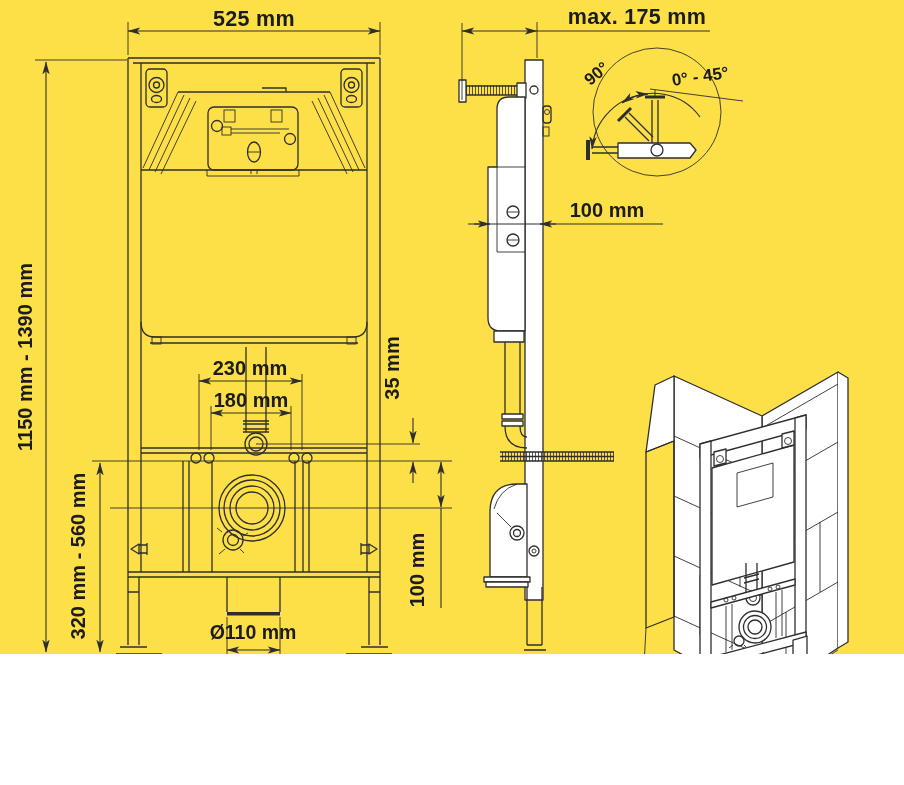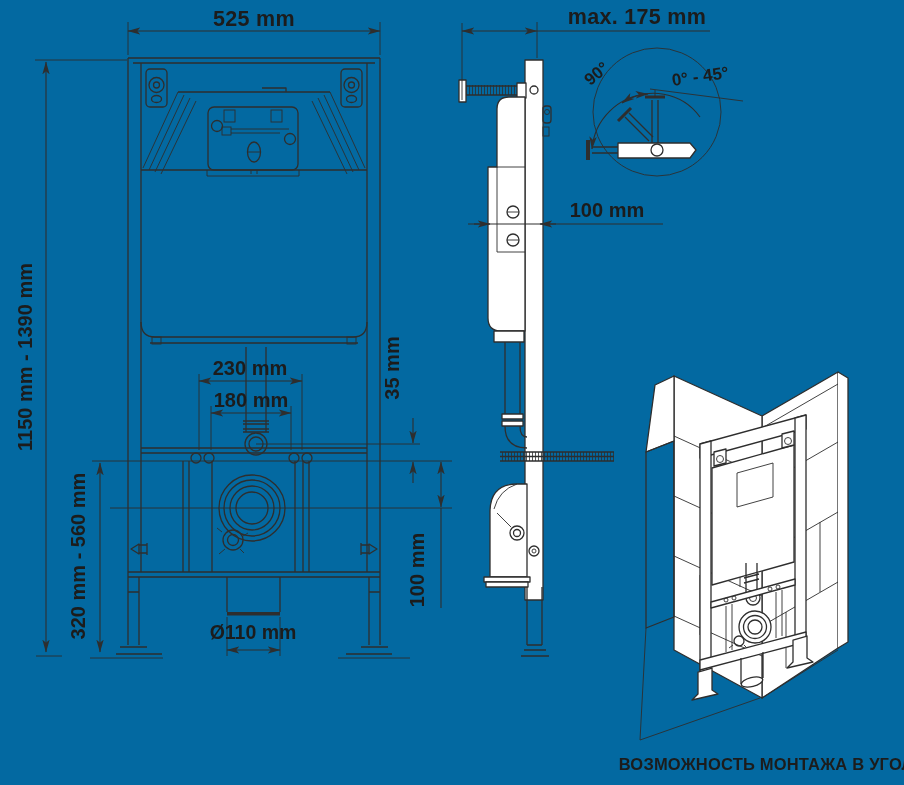--- a/index.html
+++ b/index.html
@@ -1,16 +1,16 @@
 <!DOCTYPE html>
 <html><head>
 <meta charset="utf-8">
 <style>
   html,body{margin:0;padding:0;background:#ffffff;}
-  .stage{position:relative;width:904px;height:785px;background:#0369a1;overflow:hidden;
+  .stage{position:relative;width:904px;height:654px;background:#fde047;overflow:hidden;
          font-family:"Liberation Sans",sans-serif;}
   svg{display:block;}
   svg text{font-family:"Liberation Sans",sans-serif;font-weight:700;fill:#1c1c1c;text-anchor:middle;}
   .s21{font-size:21.5px;letter-spacing:.3px;}
   .s20{font-size:20px;}
   .s19{font-size:19.5px;}
   .s17{font-size:17px;}
   .s16{font-size:16.5px;letter-spacing:.2px;}
   .ln{fill:none;stroke:#2e2e2e;stroke-width:1.3;stroke-linejoin:round;stroke-linecap:butt;}
   .tn{fill:none;stroke:#2e2e2e;stroke-width:.9;}

